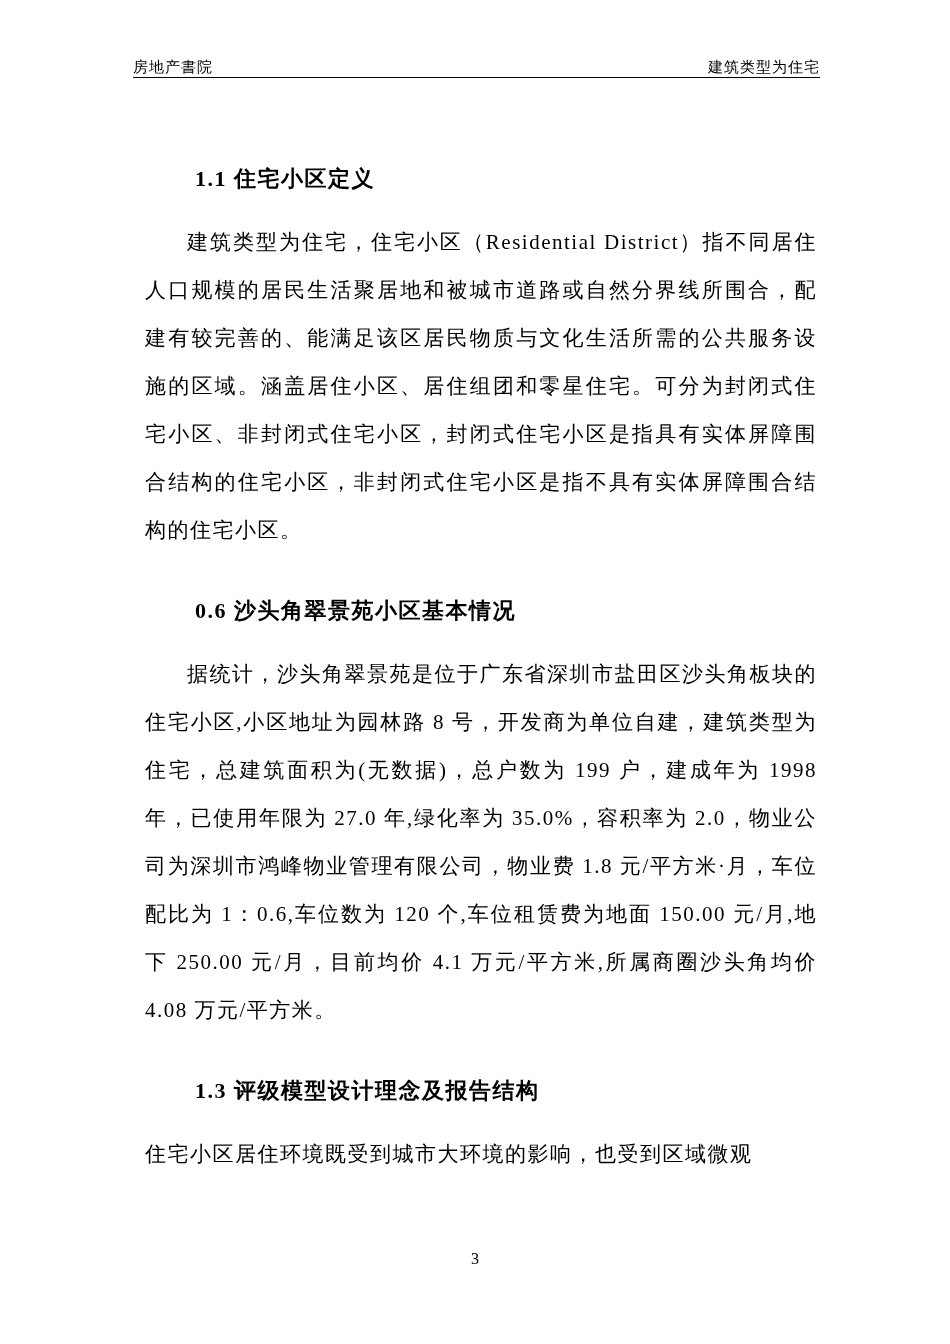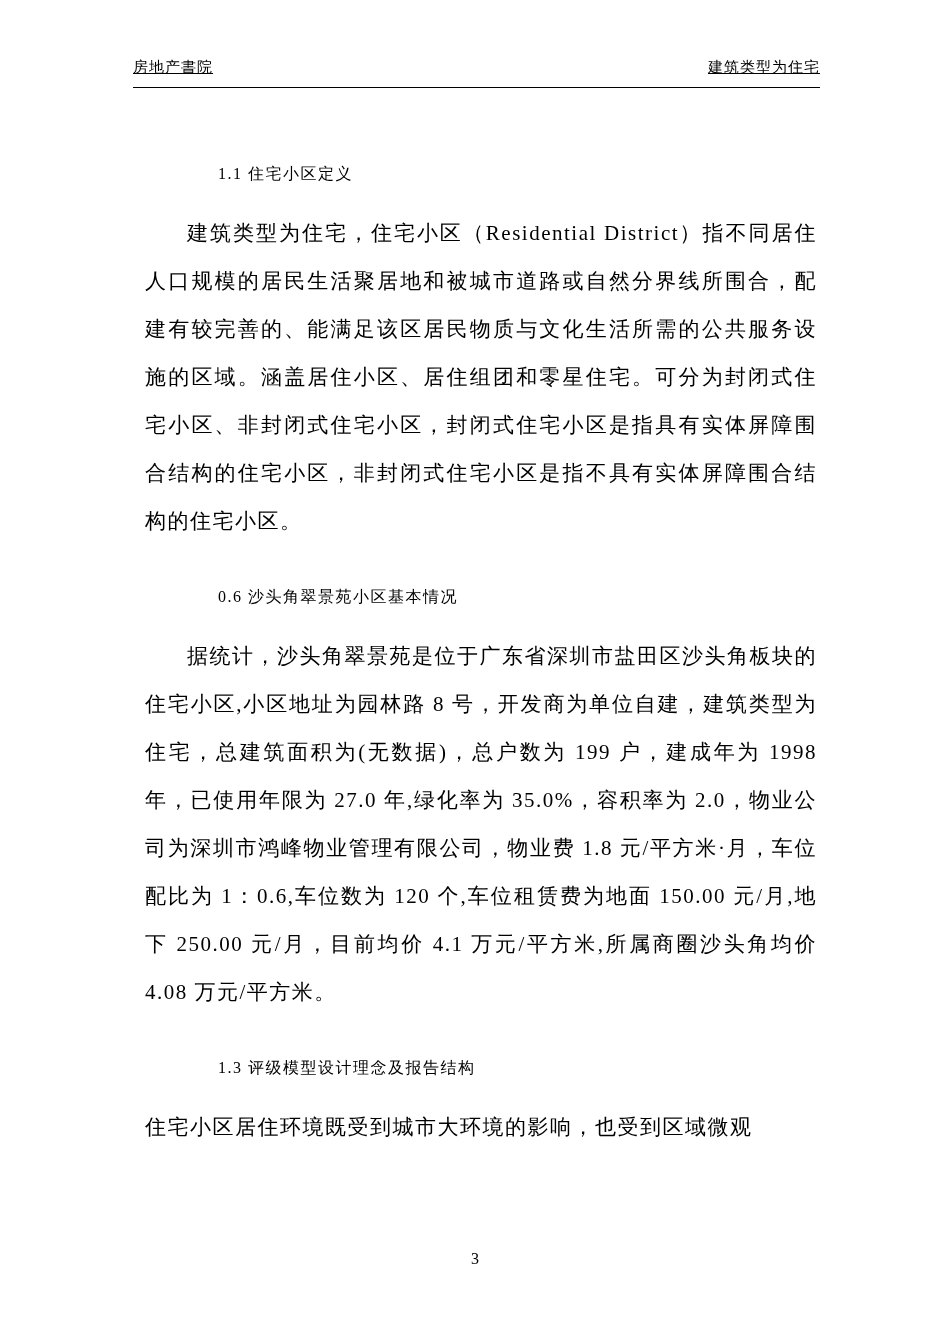--- a/index.html
+++ b/index.html
@@ -19,44 +19,43 @@
   }
   .header {
     position: absolute;
     top: 58px;
     left: 133px;
     right: 130px;
     display: flex;
     justify-content: space-between;
     align-items: flex-end;
     font-size: 15px;
-    padding-bottom: 10px;
+    padding-bottom: 0;
     border-bottom: 1px solid #000000;
-    text-decoration: underline;
   }
   .header span {
     letter-spacing: 1px;
   }
   .content {
     position: absolute;
     top: 122px;
     left: 145px;
     width: 672px;
   }
   h1.doc-h1 {
     margin: 16px 0 0 50px;
     font-size: 26px;
     font-weight: bold;
     letter-spacing: 2px;
     font-family: "Liberation Serif", "DejaVu Serif", serif;
   }
   h2.doc-h2 {
-    margin: 42px 0 0 73px;
-    font-size: 16px;
-    font-weight: normal;
+    margin: 42px 0 0 50px;
+    font-size: 22px;
+    font-weight: bold;
     letter-spacing: 1.5px;
     font-family: "Liberation Serif", "DejaVu Serif", serif;
   }
   p.body-text {
     margin: 24px 0 0 0;
     font-size: 21px;
     line-height: 48px;
     letter-spacing: 1.5px;
     text-align: justify;
   }

